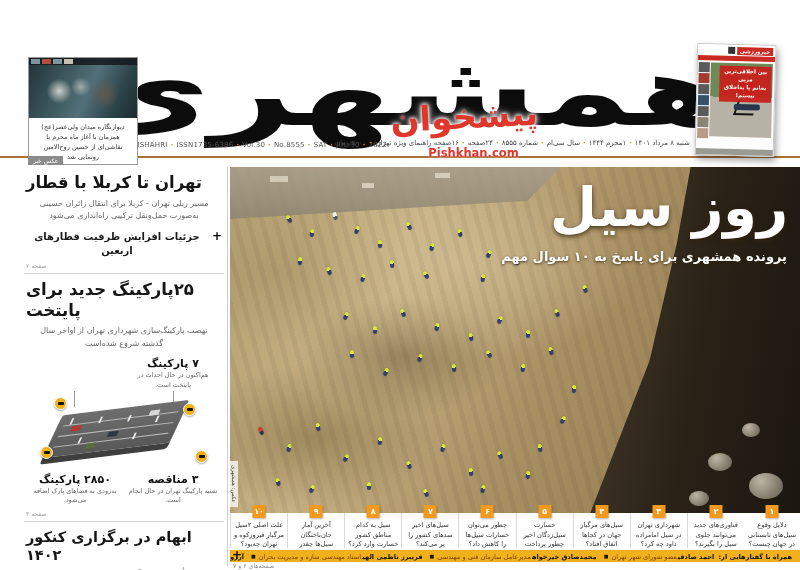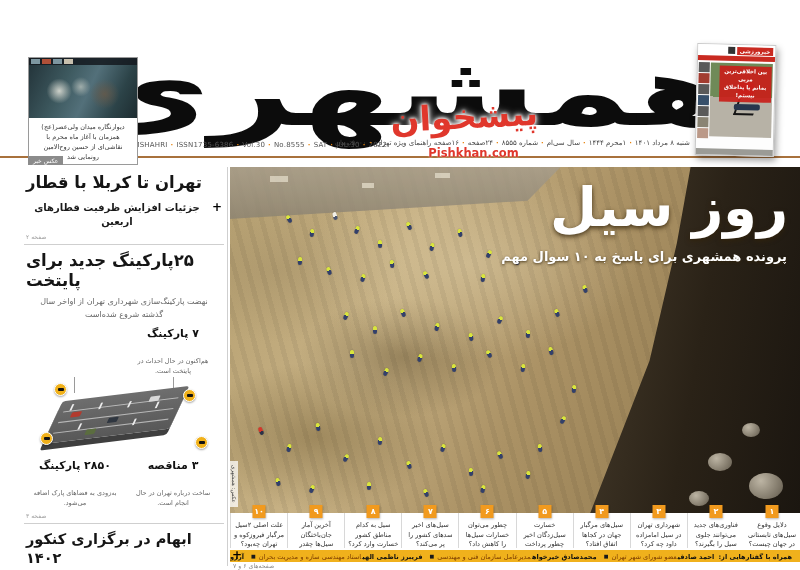--- a/index.html
+++ b/index.html
@@ -68,21 +68,21 @@
   .sec3 .title { font-size:14.5px; }
   .sec .dek { margin-top:4px; font-size:8px; color:#666; text-align:center; line-height:1.6; padding:0 6px; }
   .sec .bullet { margin-top:7px; display:flex; align-items:flex-start; justify-content:center; gap:4px; font-size:10px; font-weight:bold; color:#1a1a1a; line-height:1.4; text-align:center; }
   .sec .plus { font-weight:bold; font-size:12px; line-height:1.1; color:#000; }
   .sec .pageref { font-size:6px; color:#999; text-align:left; margin-top:4px; }
 
   
   .pk-row { display:grid; grid-template-columns:1fr 1fr; margin-top:6px; }
   .pk-stat { text-align:center; padding:0 4px; }
   .pk-stat .v { font-size:11px; font-weight:bold; color:#111; }
-  .pk-stat .l { font-size:6.5px; color:#666; line-height:1.5; margin-top:17px; }
+  .pk-stat .l { font-size:6.5px; color:#666; line-height:1.5; margin-top:1px; }
   .pk-graphic { position:relative; height:72px; margin:4px 8px 2px; }
   .slab { position:absolute; left:18px; top:14px; width:128px; height:40px; background:linear-gradient(#6e6e6e,#585858);
       transform:rotate(-7deg) skewX(-32deg); border-radius:3px; box-shadow:0 6px 0 #3f3f3f; }
   .slab .lane { position:absolute; left:6px; right:6px; height:1px; background:rgba(255,255,255,.55); }
   .slab .car { position:absolute; width:10px; height:5px; border-radius:1px; }
   .slab .post { position:absolute; width:2px; height:6px; background:#eee; }
   .pk-badge { position:absolute; width:13px; height:13px; border-radius:50%; background:#f1b11a; border:1.5px solid #fff;
       box-shadow:0 1px 2px rgba(0,0,0,.35); z-index:2; }
   .pk-badge i { position:absolute; left:2.5px; top:4px; width:6px; height:3.5px; background:#111; border-radius:1px; }
   .pk-line { position:absolute; width:1px; background:#9a9a9a; }
@@ -192,20 +192,21 @@
     </div>
     <div class="mp-foot"></div>
   </div>
 
   <div class="vdivider"></div>
 
   <div class="left-col rtl">
 
     <div class="sec sec1">
       <div class="title">تهران تا کربلا با قطار</div>
+      <div class="dek">مسیر ریلی تهران - کربلا برای انتقال زائران حسینی به‌صورت حمل‌ونقل ترکیبی راه‌اندازی می‌شود</div>
       <div class="bullet">
         <span class="plus">+</span>
         <span>جزئیات افزایش ظرفیت قطارهای اربعین</span>
       </div>
       <div class="pageref">صفحه ۲</div>
     </div>
 
     <div class="sec sec2">
       <div class="title">۲۵پارکینگ جدید برای پایتخت</div>
       <div class="dek">نهضت پارکینگ‌سازی شهرداری تهران از اواخر سال گذشته شروع شده‌است</div>
@@ -245,21 +246,21 @@
             <i></i>
           </div>
         <div class="pk-badge" style="right:6px; bottom:4px;">
             <i></i>
           </div>
       </div>
 
       <div class="pk-row">
         <div class="pk-stat">
           <div class="v">۳ مناقصه</div>
-          <div class="l">ساخت درباره تهران در حال انجام است.</div>
+          <div class="l">شنبه پارکینگ تهران در حال انجام است.</div>
         </div>
         <div class="pk-stat">
           <div class="v">۲۸۵۰ پارکینگ</div>
           <div class="l">به‌زودی به فضاهای پارک اضافه می‌شود.</div>
         </div>
       </div>
       <div class="pageref">صفحه ۳</div>
     </div>
 
     <div class="sec sec3">

